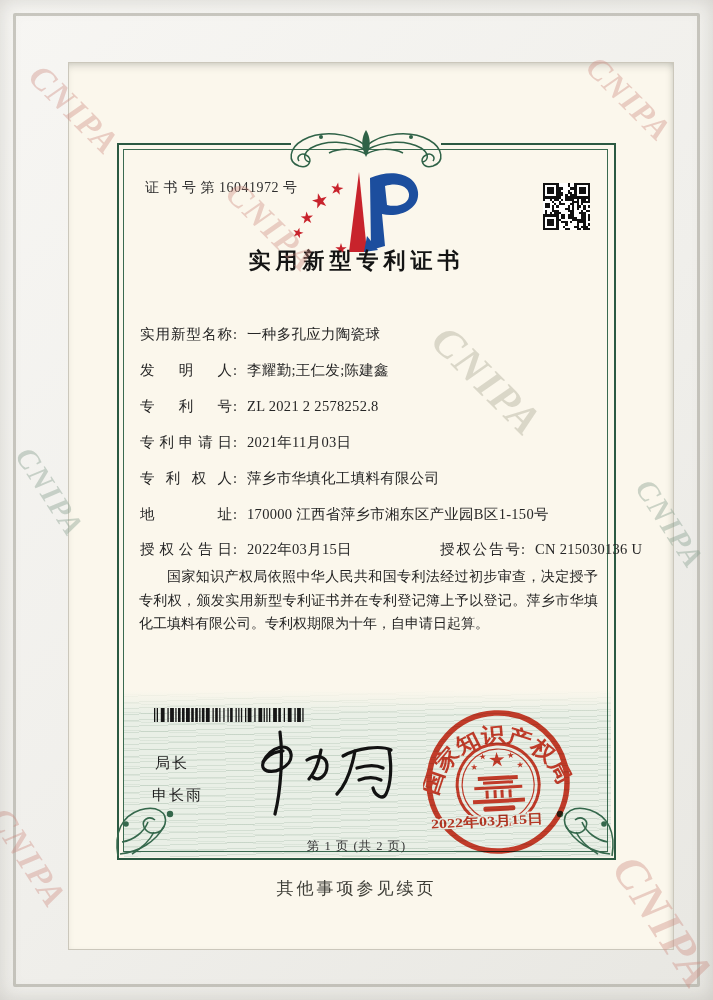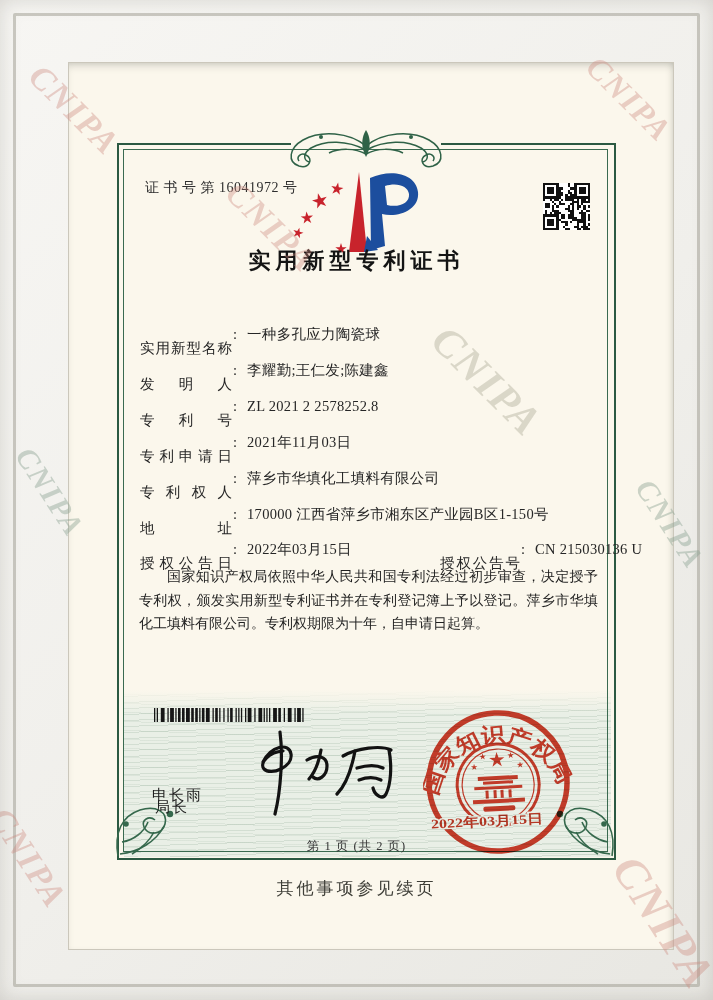--- a/index.html
+++ b/index.html
@@ -25,33 +25,33 @@
 
   .ornament{position:absolute;z-index:3;}
 
   .cert-no{position:absolute;left:145px;top:179px;font-size:14px;color:#2e2e2e;letter-spacing:0.5px;z-index:4;}
   .logo{position:absolute;left:292px;top:166px;z-index:4;}
   .qr{position:absolute;left:543px;top:183px;width:47px;height:47px;background:#fff;z-index:4;}
   .title{position:absolute;left:0;right:0;top:246px;text-align:center;font-size:22px;font-weight:bold;
     letter-spacing:5px;color:#141414;z-index:4;}
 
   .row{position:absolute;left:140px;width:470px;height:22px;white-space:nowrap;z-index:4;color:#262626;}
-  .lbl{display:inline-block;width:92px;text-align:justify;text-align-last:justify;font-size:14.5px;vertical-align:top;margin-top:14px;}
+  .lbl{display:inline-block;width:92px;text-align:justify;text-align-last:justify;font-size:14.5px;vertical-align:top;}
   .sep{font-size:14.5px;margin:0 10px 0 1px;}
   .val{font-size:14.5px;letter-spacing:0.3px;}
   .grant{position:absolute;left:300px;top:0;}
   .grant .lbl{width:80px;}
 
   .body-text{position:absolute;left:139px;top:565px;width:459px;font-size:14px;line-height:23.5px;
     color:#1f1f1f;text-align:justify;z-index:4;}
   .body-text p{margin:0;text-indent:2em;}
 
   .barcode{position:absolute;left:152px;top:708px;z-index:5;}
   .signer-title{position:absolute;left:155px;top:754px;font-size:15px;letter-spacing:2px;color:#1c1c1c;
-    font-family:"Liberation Sans","DejaVu Sans",sans-serif;z-index:5;margin-top:44px;}
+    font-family:"Liberation Sans","DejaVu Sans",sans-serif;z-index:5;}
   .signer-name{position:absolute;left:152px;top:786px;font-size:15px;letter-spacing:2px;color:#1c1c1c;
     font-family:"Liberation Sans","DejaVu Sans",sans-serif;z-index:5;}
   .signature{position:absolute;left:235px;top:722px;z-index:5;}
 
   .seal{position:absolute;left:423px;top:707px;width:150px;height:150px;z-index:6;opacity:0.93;
     mix-blend-mode:multiply;transform:rotate(-3deg);}
   .seal text{font-family:"Liberation Serif","DejaVu Serif",serif;}
 
   .page-indicator{position:absolute;left:0;right:0;top:838px;text-align:center;font-size:12.5px;
     letter-spacing:1px;color:#333;z-index:5;}

